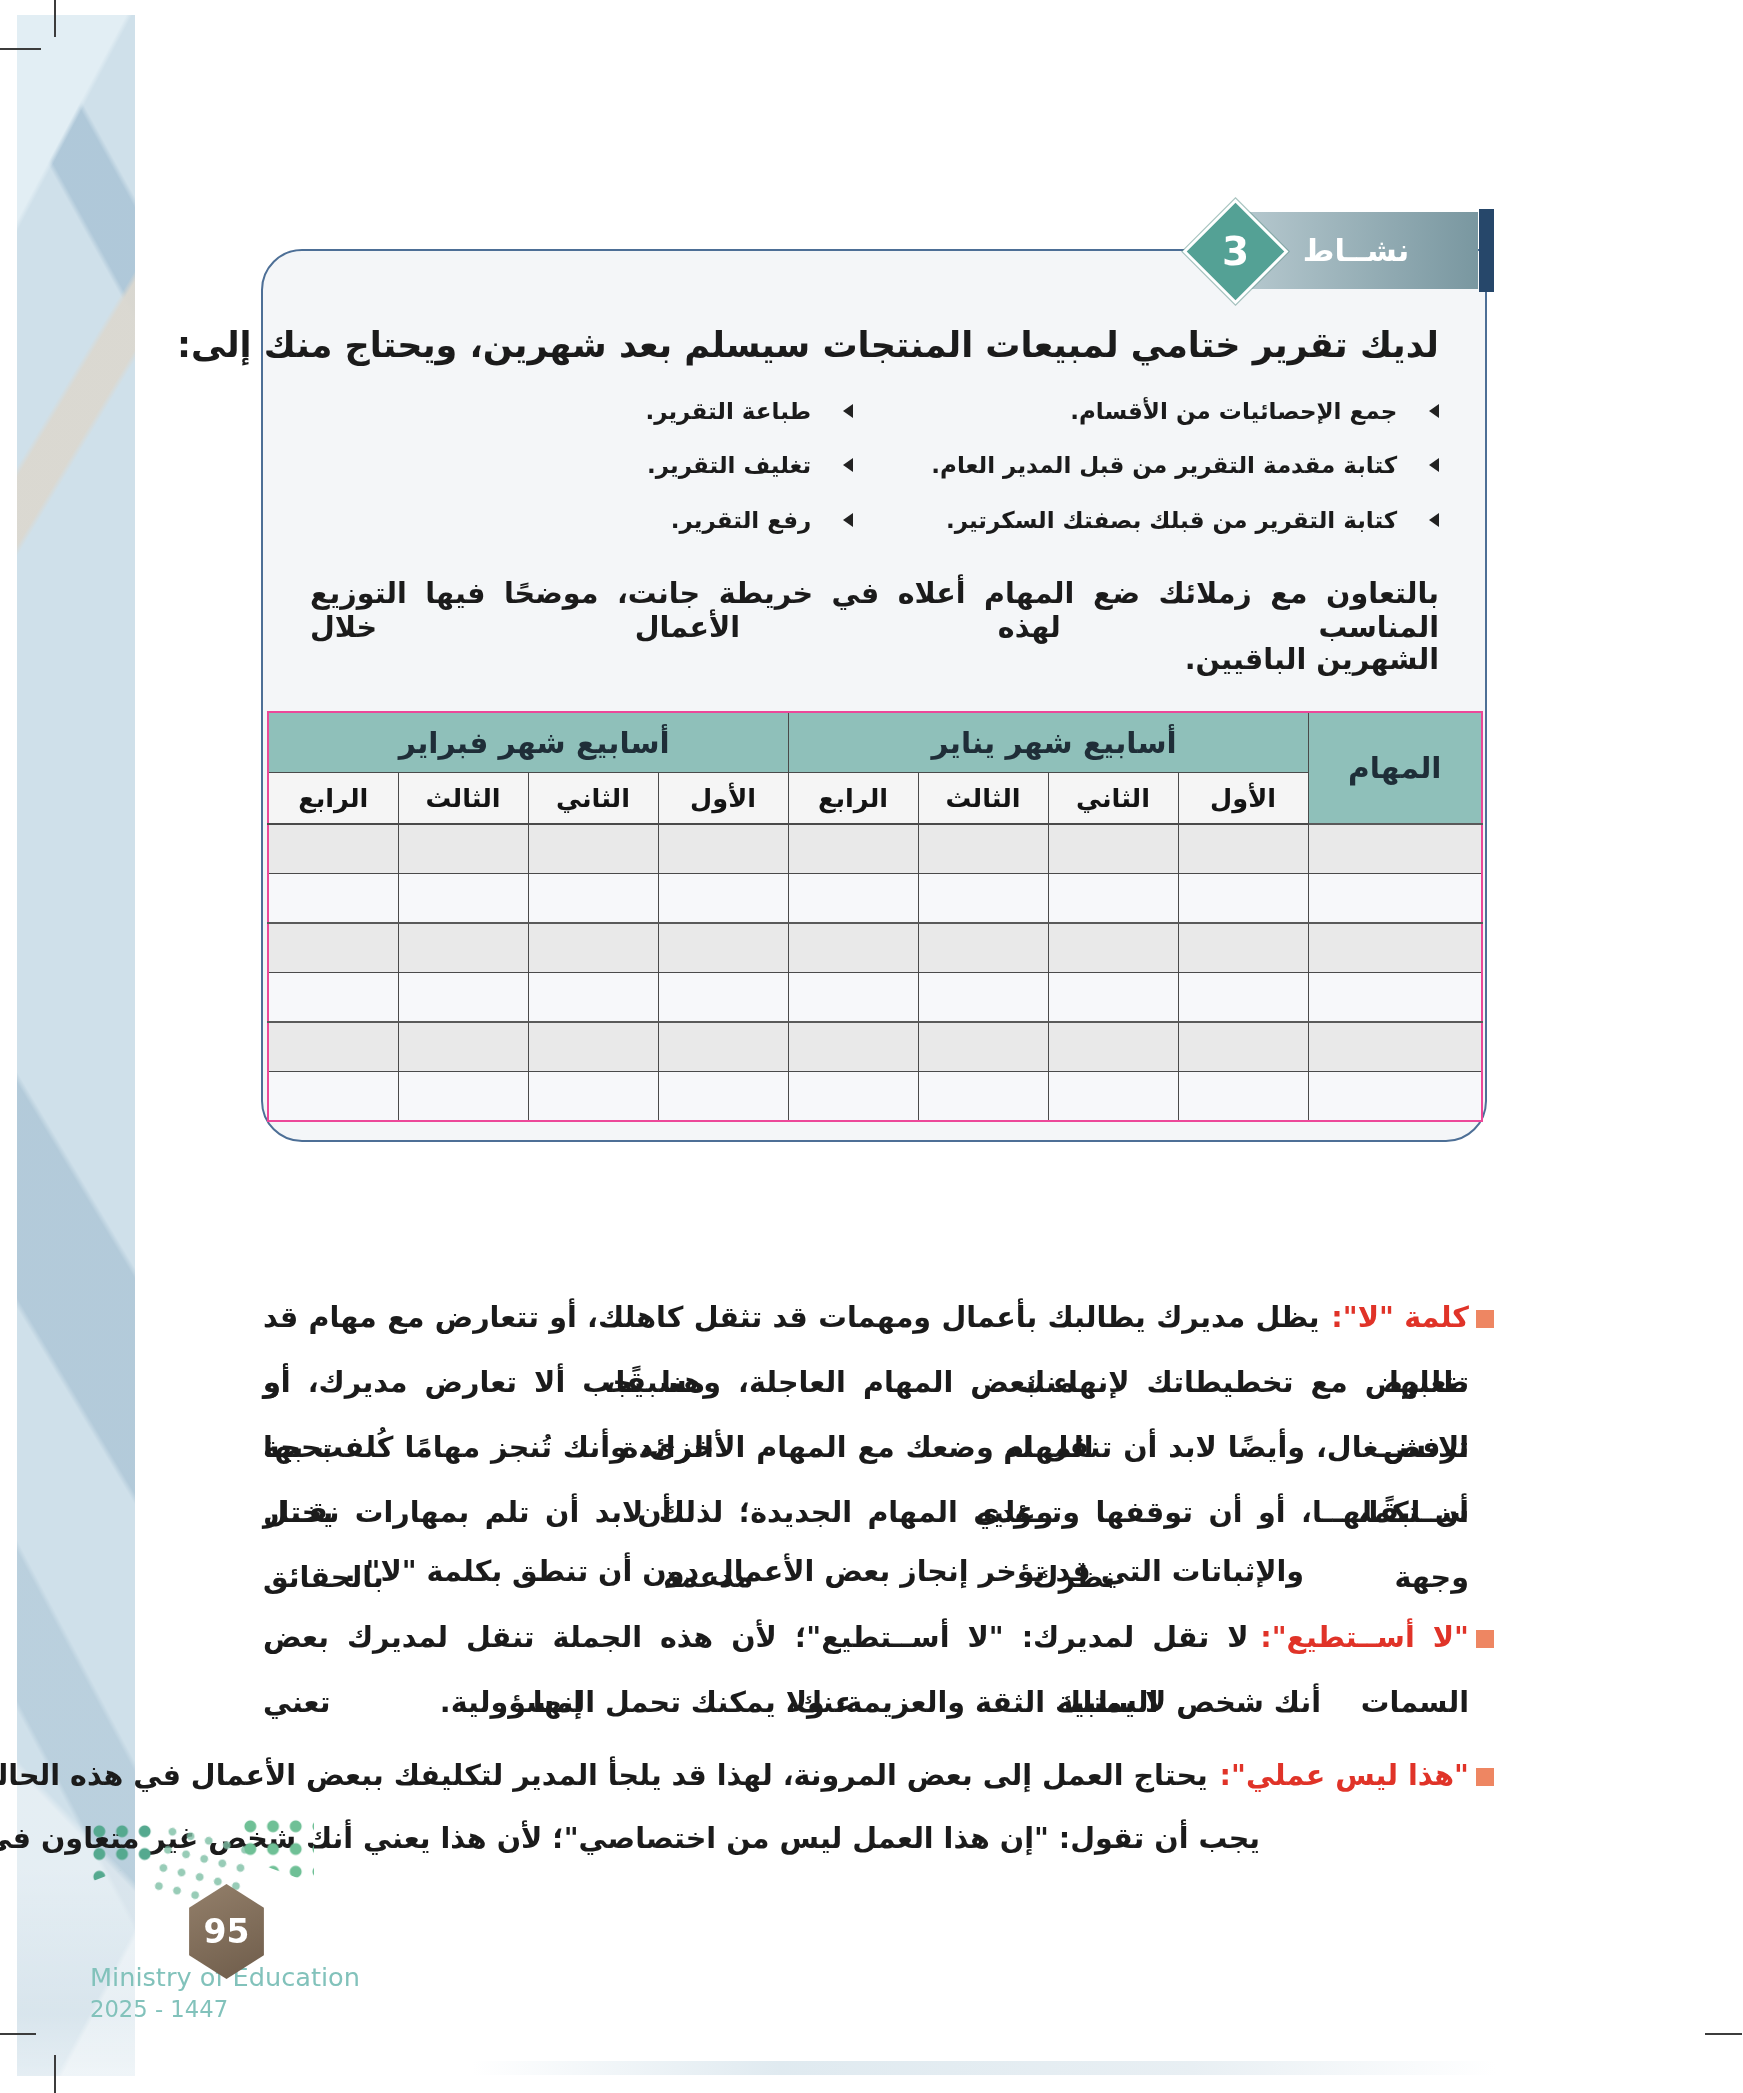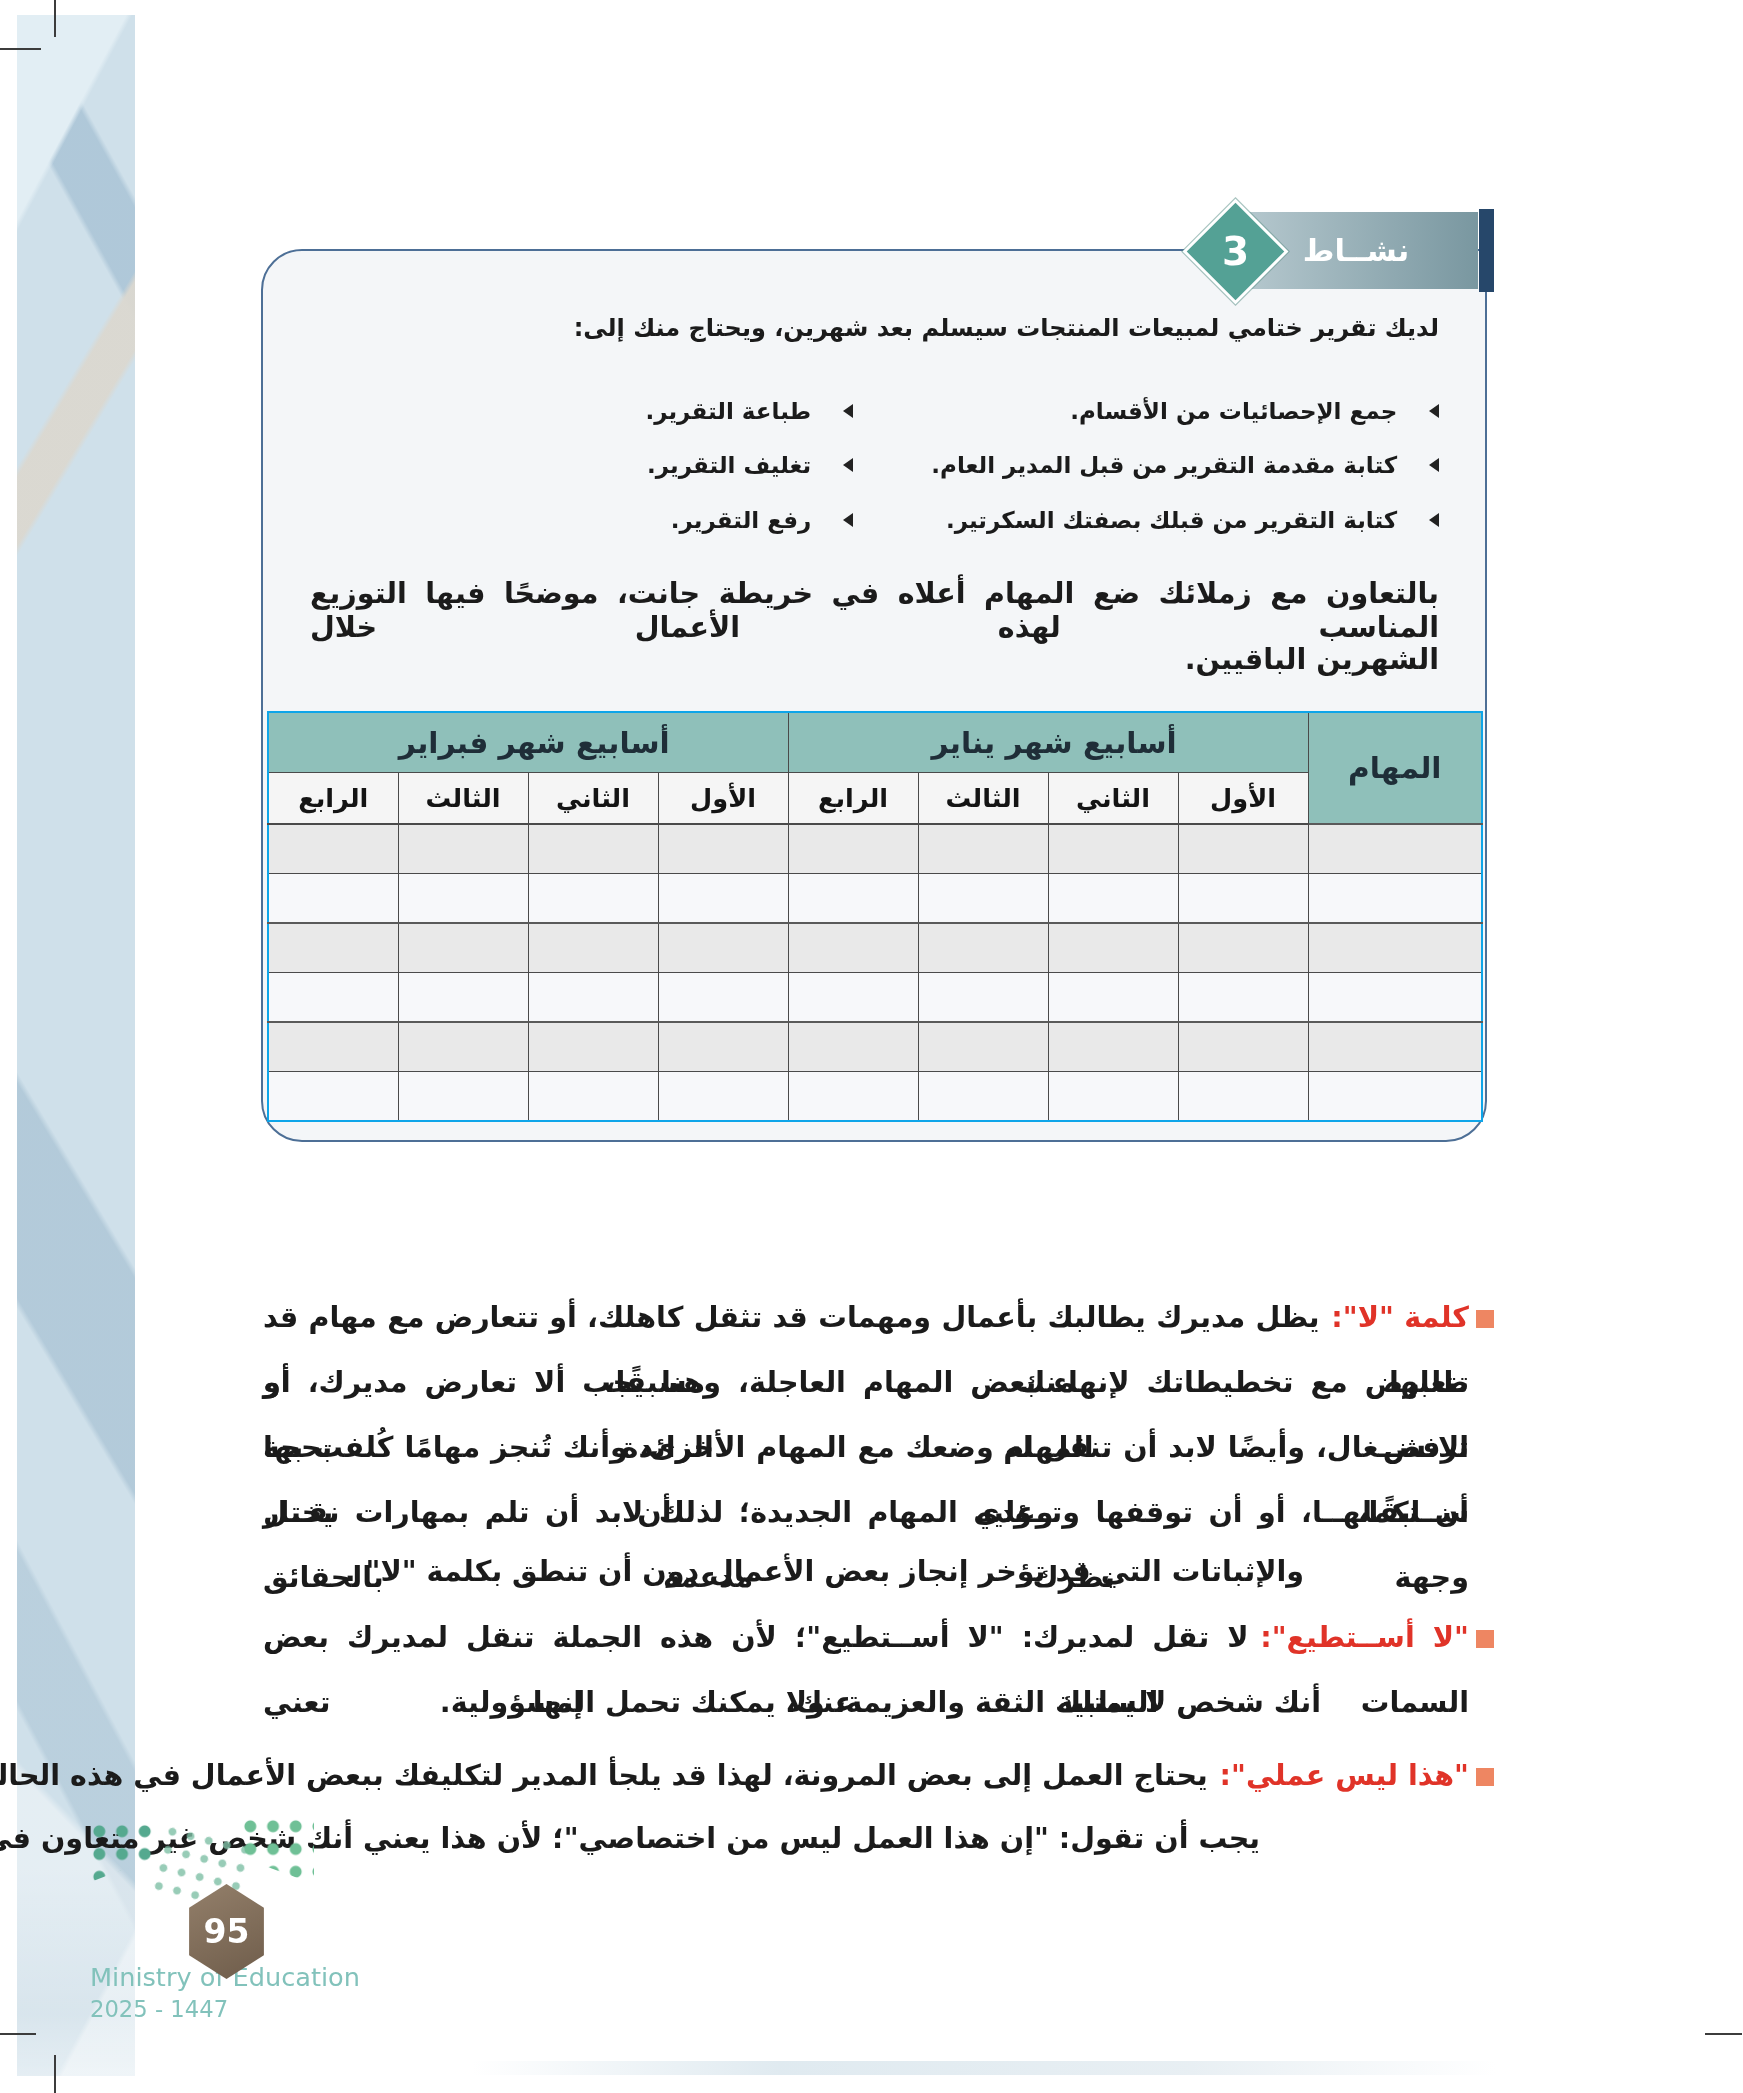--- a/index.html
+++ b/index.html
@@ -25,37 +25,37 @@
   .hdr-bar{position:absolute;left:1235px;top:212px;width:244px;height:77px;
     background:linear-gradient(to right,#b8cad0,#7997a0);display:flex;align-items:center;justify-content:center;}
   .hdr-bar-label{color:#ffffff;font-size:30.5px;font-weight:bold;letter-spacing:1px;}
   .hdr-navy{position:absolute;left:1480px;top:209px;width:14.8px;height:83px;background:#26476a;}
   .hdr-diamond{position:absolute;left:1199px;top:214px;width:69px;height:69px;transform:rotate(45deg);
     background:#54a195;border:3px solid #ffffff;box-shadow:0 0 0 1px rgba(96,142,136,.55);
     display:flex;align-items:center;justify-content:center;}
   .hdr-diamond span{transform:rotate(-45deg);color:#ffffff;font-size:39px;font-weight:bold;}
   
   .ar{color:#1b1b1b;font-weight:bold;}
-  .box-intro{position:absolute;right:304px;top:314px;font-size:24px;}
+  .box-intro{position:absolute;right:304px;top:325px;font-size:35px;}
   .task-row{position:absolute;height:49px;display:flex;align-items:center;font-size:23px;gap:20px;}
   .tri{display:inline-block;width:0;height:0;border-top:7.9px solid transparent;
        border-bottom:7.9px solid transparent;border-right:10.8px solid #222;margin-left:11.8px;vertical-align:middle;}
   .instr{position:absolute;left:311px;width:1129px;font-size:28.6px;}
   .just{text-align:justify;text-align-last:justify;}
   
   .gantt{position:absolute;left:268px;top:711px;width:1215px;border-collapse:collapse;table-layout:fixed;
          direction:rtl;}
   .gantt th,.gantt td{border:1px solid #4a4a4a;padding:0;}
   .gantt .month{background:#8fc0ba;height:59px;color:#1f2e38;font-size:29.6px;font-weight:bold;text-align:center;padding-left:12px;}
   .gantt .tasks{background:#8fc0ba;color:#1f2e38;font-size:29.6px;font-weight:bold;text-align:center;}
   .gantt .wk{background:#f5f5f5;height:50px;color:#141414;font-size:25.6px;font-weight:bold;text-align:center;
              border-bottom:2px solid #4a4a4a;}
   .gantt tr.rA td{background:#e9e9e9;height:48px;border-top:2px solid #5a5a5a;}
   .gantt tr.rB td{background:#f7f8fa;height:48px;}
-  .gantt{border:2px solid #0ea5e9;}
+  .gantt{border:2px solid #ec4899;}
   
   .sec-heading{position:absolute;right:304px;top:1204px;font-size:32.5px;font-weight:bold;color:#7d6b58;
     border-bottom:2px solid #7d6b58;padding-bottom:11.8px;}
   .bullet-sq{position:absolute;width:17.7px;height:17.7px;background:#ee8662;}
   .bline{position:absolute;left:264px;width:1206px;height:65px;line-height:65px;font-size:28.6px;
          font-weight:bold;color:#1b1b1b;white-space:nowrap;text-align:right;}
   .bline.j{white-space:normal;text-align:justify;text-align-last:justify;}
   .lead{color:#e03328;margin-left:11.8px;}
   
   .dots{position:absolute;background-image:radial-gradient(circle,#55a98f 5.4px,rgba(0,0,0,0) 6.4px);

